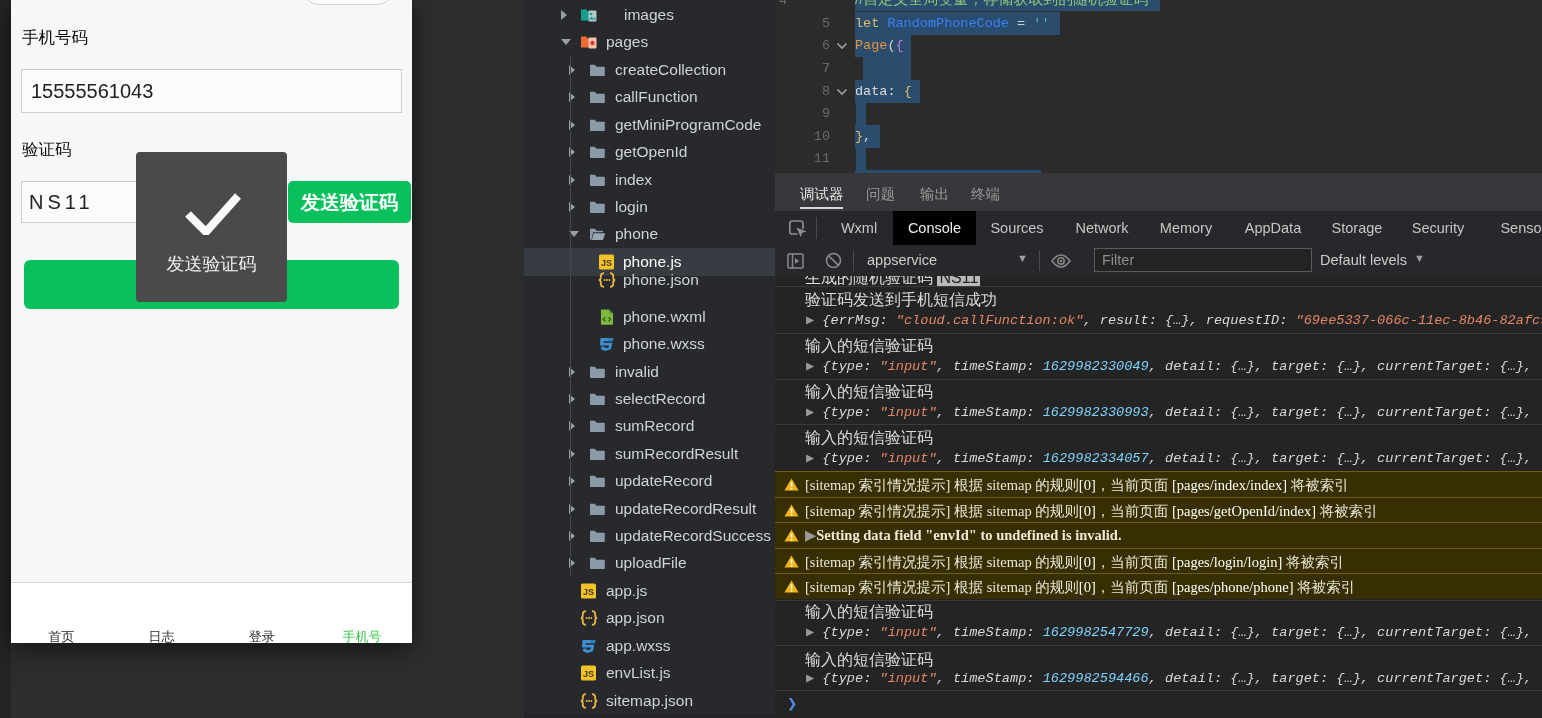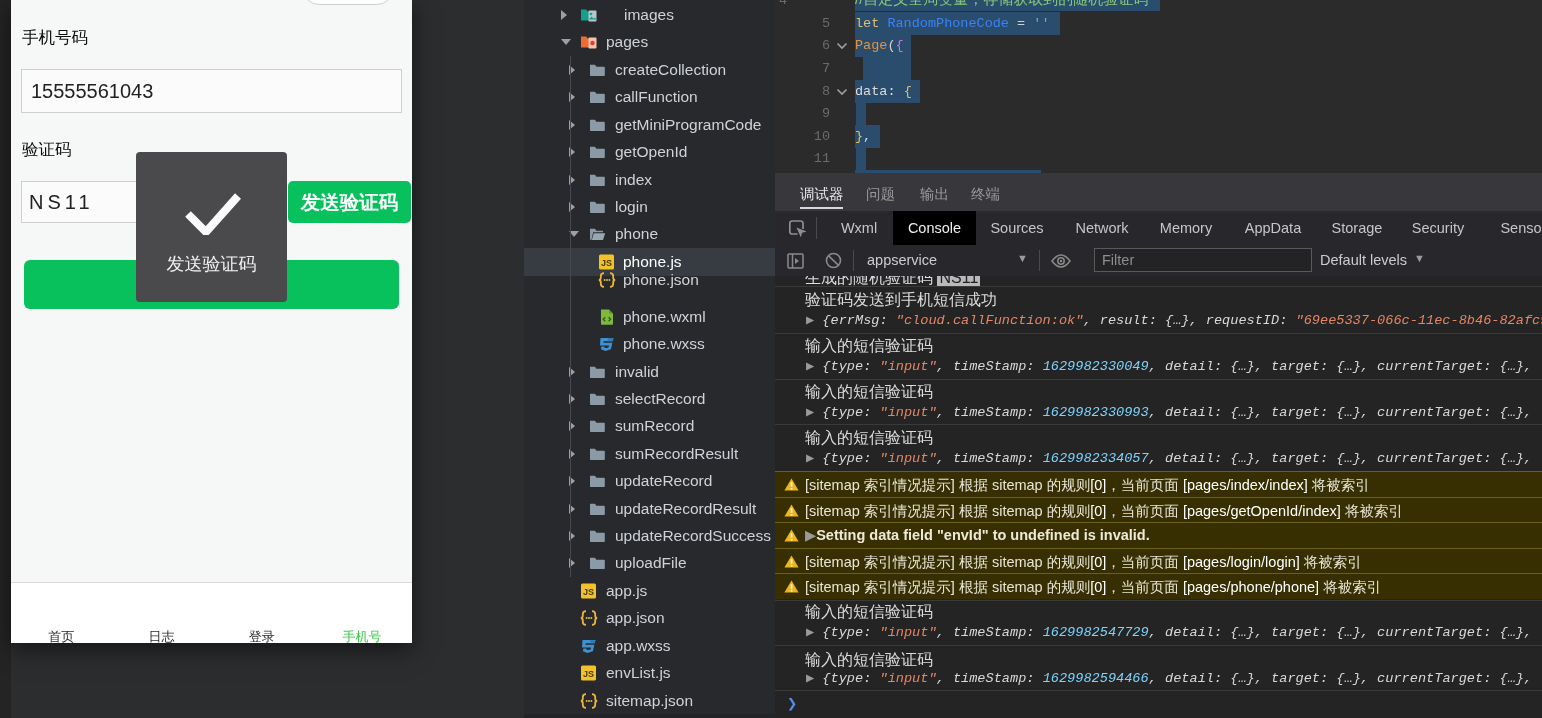--- a/index.html
+++ b/index.html
@@ -48,21 +48,21 @@
   #dbgrow2{position:absolute;left:0;top:38px;width:767px;height:34px;background:#28282c;color:#c6c6c6;font-size:14.5px}
   #dbgrow2 span{position:absolute;top:9px}
   #dbgrow3{position:absolute;left:0;top:72px;width:767px;height:31px;background:#28282c;color:#c6c6c6;font-size:14.5px}
   #console{position:absolute;left:0;top:103px;width:767px;height:442px;overflow:hidden;color:#dcdcdc}
   .cmsg{position:absolute;left:26px;font-size:16px;white-space:nowrap}
   .cobj{position:absolute;left:27px;font-family:"Liberation Mono",monospace;font-style:italic;
         font-size:13.6px;white-space:nowrap;color:#d8d8d8}
   .csep{position:absolute;left:0;width:767px;height:1px;background:#3a3a3a}
   .cwarn{position:absolute;left:0;width:767px;height:26px;background:#372f02;border-top:1px solid #6b5e17;
          color:#e9e6d8;box-sizing:border-box}
-  .wtxt{position:absolute;left:30px;top:4px;font-size:14.5px;font-family:Liberation Sans, sans-serif;white-space:nowrap}
+  .wtxt{position:absolute;left:30px;top:4px;font-size:14.5px;font-family:Liberation Serif, serif;white-space:nowrap}
   .wicon{position:absolute;left:9px;top:5px}
   .objkey{color:#d8d8d8}
   .objstr{color:#e48666}
   .objnum{color:#7dd3fc}
   .exp{color:#9a9a9a;font-style:normal}
 #dbgrow2 > *,#dbgrow3 > *{margin-left:4px}
 .cmsg{margin-left:4px}.cobj{margin-left:4px}
 </style></head>
 <body>
 <div id="lstrip"></div>

